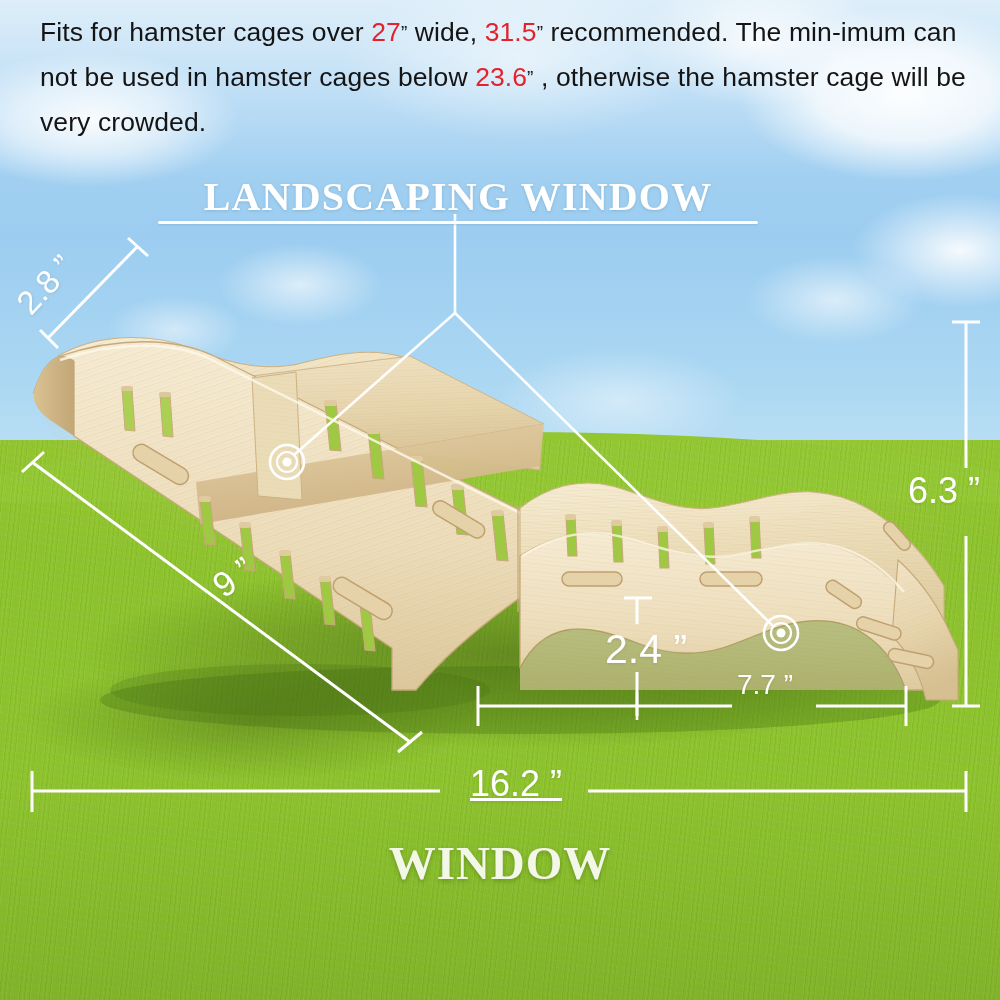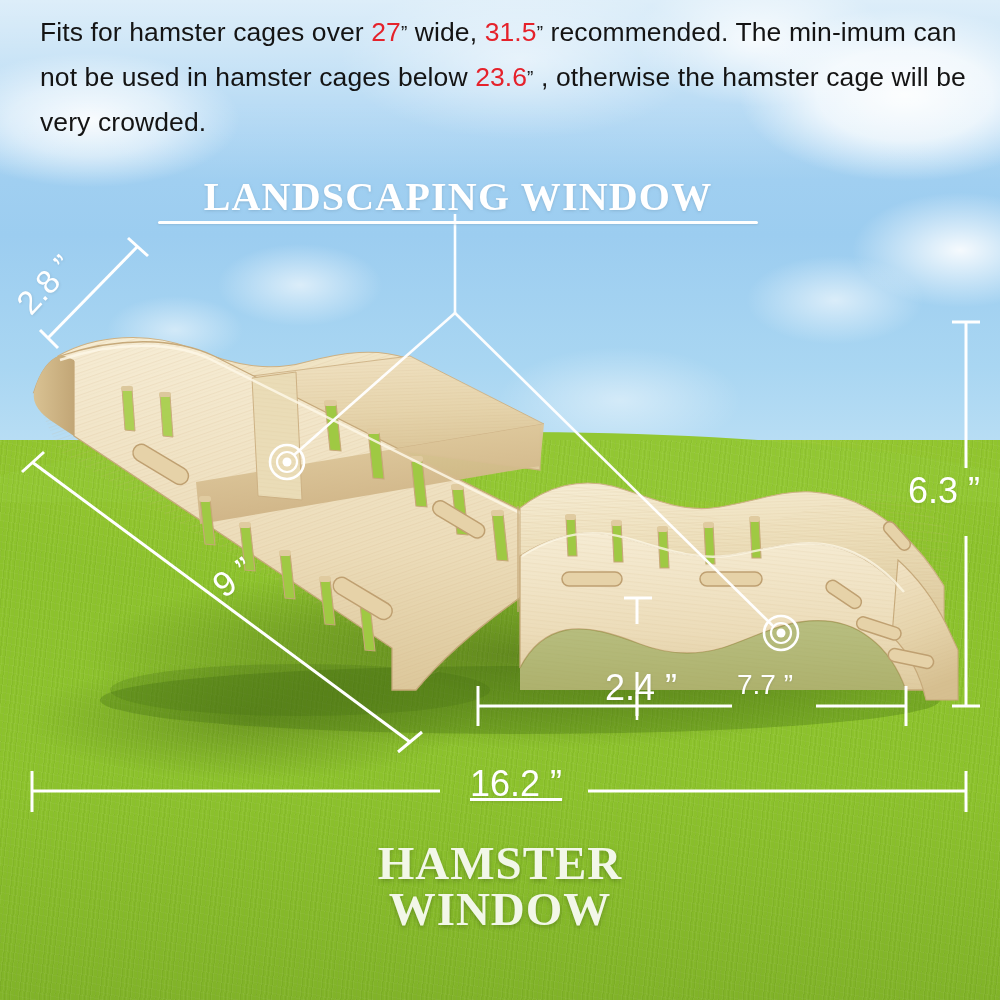--- a/index.html
+++ b/index.html
@@ -86,21 +86,21 @@
 
   
   .dim{
     position:absolute;color:#ffffff;font-size:34px;font-weight:400;
     white-space:nowrap;text-shadow:0 1px 3px rgba(0,0,0,.10);
     letter-spacing:0px;
   }
   .dim-28{left:9px;top:296px;font-size:33px;transform:rotate(-47deg);transform-origin:left top;}
   .dim-9 {left:205px;top:573px;font-size:35px;transform:rotate(-36deg);transform-origin:left top;}
   .dim-63{left:908px;top:470px;font-size:36px;text-align:center;}
-  .dim-24{left:605px;top:626px;font-size:36px;margin-top:41px;}
+  .dim-24{left:605px;top:626px;font-size:41px;}
   .dim-77{left:737px;top:669px;font-size:28px;text-align:right;}
   .dim-162{left:470px;top:763px;font-size:36px;text-decoration:underline;}
 
   
   .bottom-title{
     position:absolute;left:0;top:840px;width:1000px;text-align:center;
     font-family:"Liberation Serif", serif;font-weight:bold;
     font-size:47px;line-height:46px;color:#f2f7e8;
     letter-spacing:1px;
     text-shadow:0 2px 4px rgba(45,75,10,.35);
@@ -393,17 +393,16 @@
   </div>
 
   <div class="dim dim-28">2.8 ”</div>
   <div class="dim dim-9">9 ”</div>
   <div class="dim dim-63">6.3 ”</div>
   <div class="dim dim-24">2.4 ”</div>
   <div class="dim dim-77">7.7 ”</div>
   <div class="dim dim-162">16.2 ”</div>
 
   <div class="bottom-title">
-    <span class="ln">HAMSTER</span>
     <span class="ln">WINDOW</span>
   </div>
 
 </div>
 
 </body></html>

